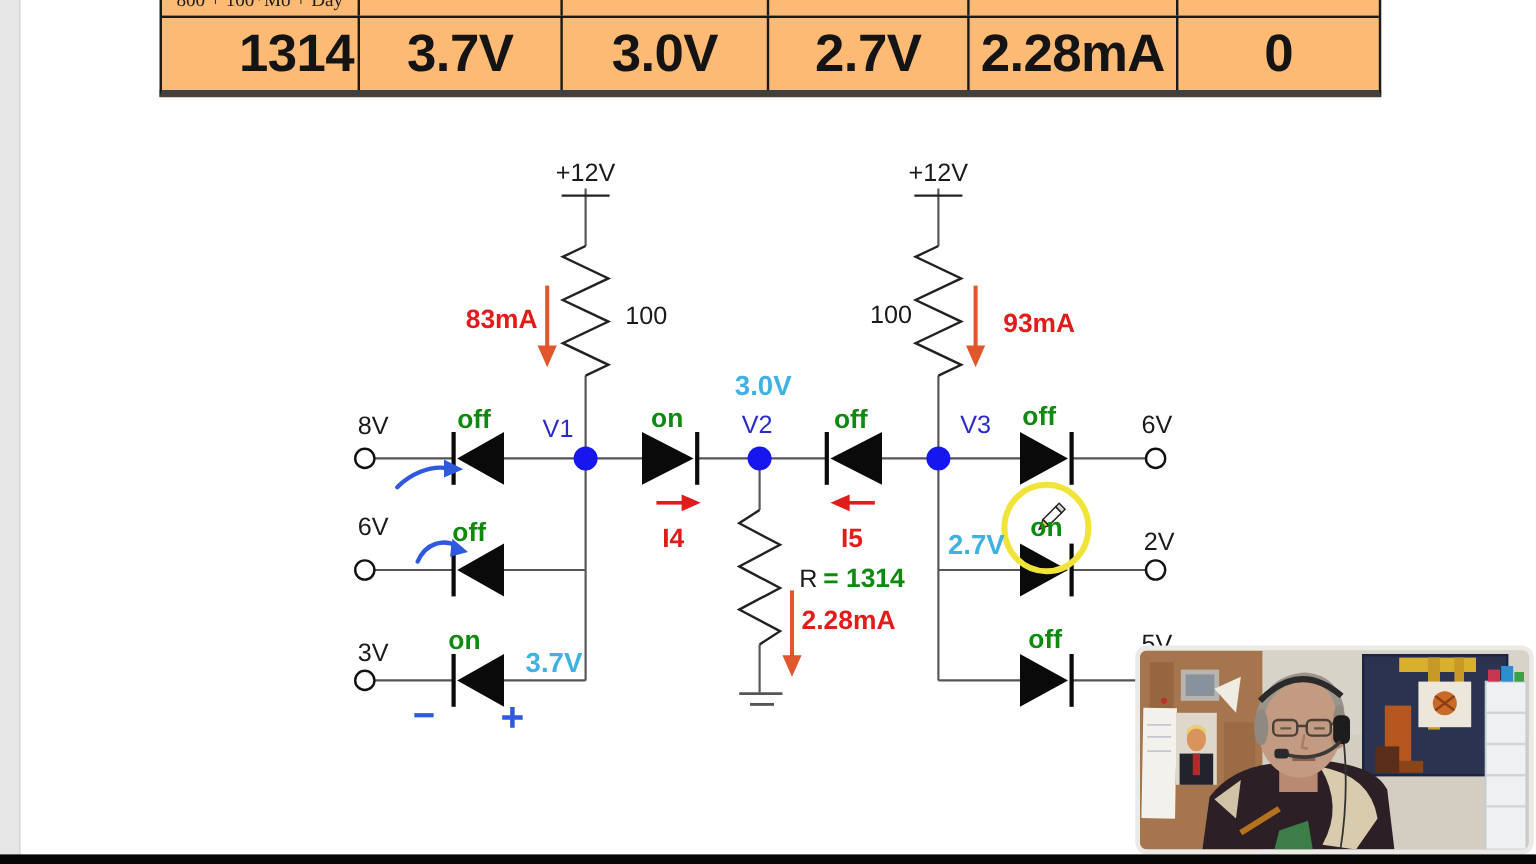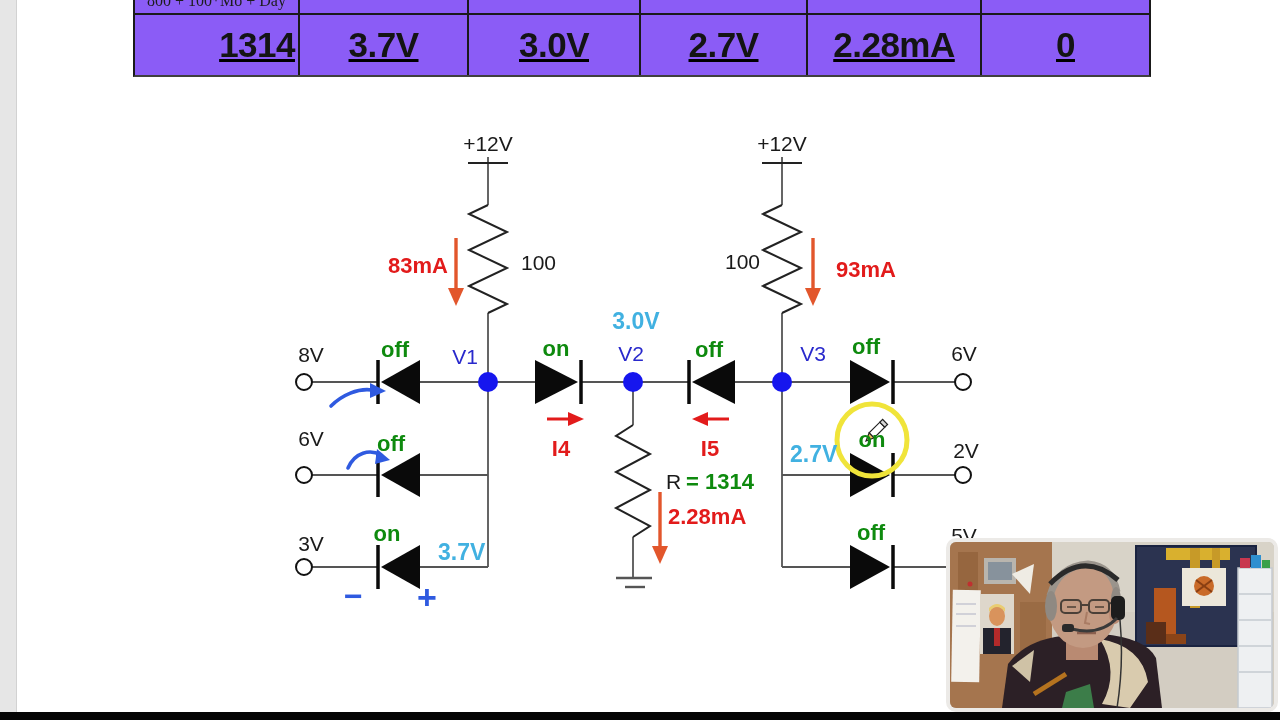--- a/index.html
+++ b/index.html
@@ -8,31 +8,31 @@
     background:#ffffff;font-family:"Liberation Sans",sans-serif;
   }
   
   .left-strip{position:absolute;left:0;top:0;width:16px;height:713px;
     background:#e6e6e6;border-right:1px solid #d2d2d2;}
   
   .bottom-bar{position:absolute;left:0;bottom:0;width:1280px;height:8px;background:#050505;z-index:40;}
 
   
   .results-table{position:absolute;left:133px;top:0;width:1014px;
-    border-left:2px solid #1a1a1a;border-right:2px solid #1a1a1a;border-bottom:2px solid #404040;
-    box-sizing:content-box;background:#8b5cf6;z-index:5;text-decoration:underline;}
+    border-left:2px solid #1a1a1a;border-right:2px solid #1a1a1a;border-bottom:6px solid #404040;
+    box-sizing:content-box;background:#fdba74;z-index:5;}
   .tr{display:grid;grid-template-columns:165px 169px 172px 167px 174px auto;}
   .header-row{height:13px;border-bottom:2px solid #1a1a1a;}
   .header-row .td{position:relative;overflow:hidden;border-right:2px solid #1a1a1a;}
   .header-row .td:last-child{border-right:none;}
   .formula-note{position:absolute;left:12px;top:-8px;white-space:nowrap;
     font-family:"Liberation Serif",serif;font-size:16px;color:#1c1c1c;}
   .value-row{height:60px;}
   .value-row .td{border-right:2px solid #1a1a1a;display:flex;align-items:center;justify-content:center;
-    font-weight:bold;font-size:35px;color:#141414;letter-spacing:-0.5px;}
+    font-weight:bold;font-size:44px;color:#141414;letter-spacing:-0.5px;}
   .value-row .td:last-child{border-right:none;}
   .value-row .td.right{justify-content:flex-end;padding-right:3px;}
 
   
   .circuit{position:absolute;left:0;top:0;z-index:10;}
   .t{font-family:"Liberation Sans",sans-serif;}
   .blk{fill:#1a1a1a;font-size:21px;}
   .grn{fill:#0e8a0e;font-size:22px;font-weight:bold;}
   .red{fill:#e21b1b;font-size:22px;font-weight:bold;}
   .cyn{fill:#41b1e1;font-size:23px;font-weight:bold;}

